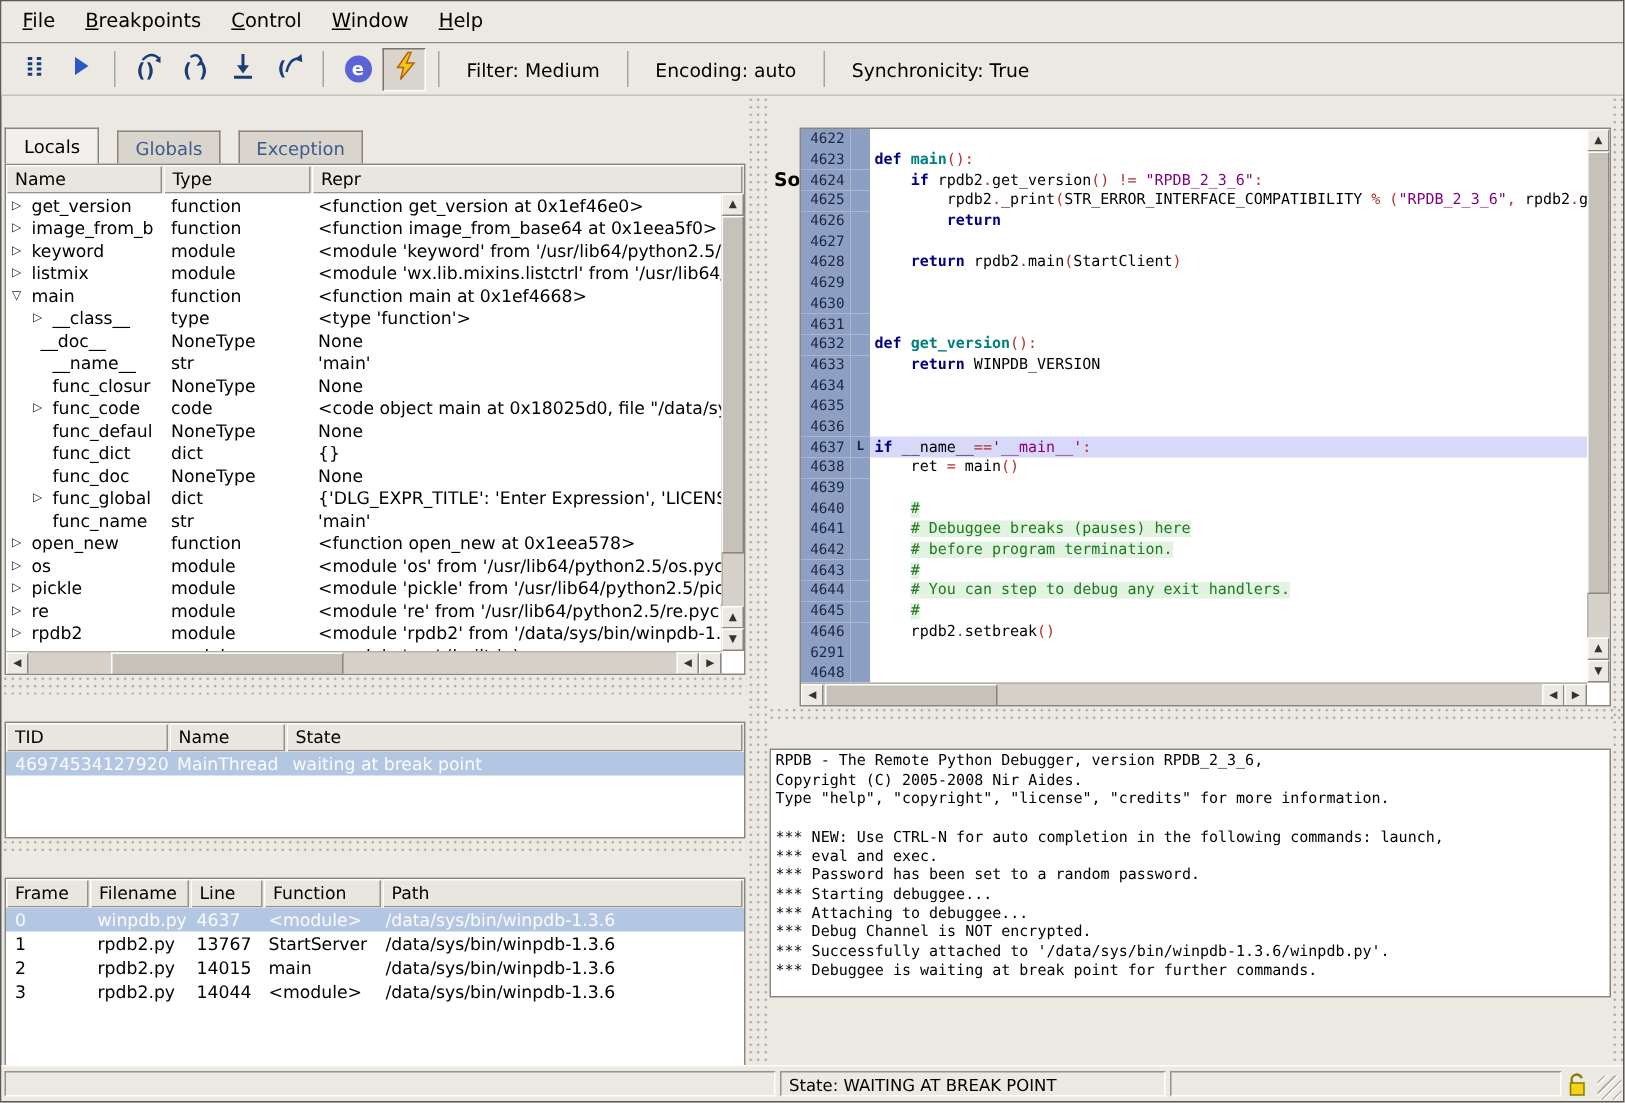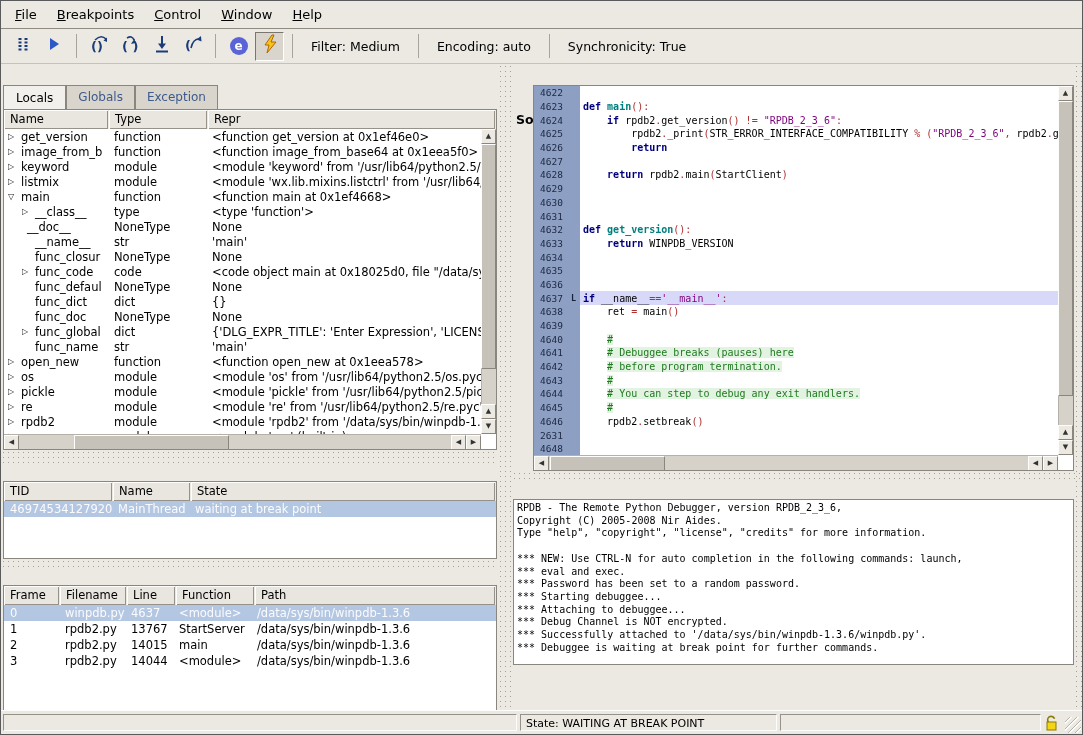--- a/index.html
+++ b/index.html
@@ -28,21 +28,21 @@
   .left-pane{position:absolute;top:63px;left:0;width:497px;bottom:23px;}
   .vsash{position:absolute;top:63px;left:497px;width:14px;bottom:23px;cursor:col-resize;}
   .right-pane{position:absolute;top:63px;left:511px;right:0;bottom:23px;}
   .right-strip{position:absolute;top:0;right:0;width:8px;bottom:0;}
   .caption{font-weight:bold;font-size:12.5px;margin-top:45px;}
 
   .boxed{border:1px solid #8a867e;background:#fff;box-sizing:border-box;position:absolute;overflow:hidden;}
 
   
   .ns-caption{position:absolute;top:3px;left:8px;}
-  .tabrow{position:absolute;top:21px;left:2px;height:24px;display:flex;}
+  .tabrow{position:absolute;top:21px;left:2px;height:24px;display:flex;align-items:flex-end;gap:12px;}
   .tab{padding:4px 11px 3px;font-size:12px;border:1px solid #8a867e;border-bottom:none;background:#d9d5cd;
        color:#3d5a8c;margin-right:0px;position:relative;}
   .tab.active{background:#f2f0ec;color:#000;z-index:3;padding:5px 12px 4px;}
   .ns-list{top:45px;left:2px;right:1px;height:341px;}
 
   .hdr{display:flex;height:31px;background:#ece9e2;}
   .hcell{box-sizing:border-box;height:19px;background:#e9e6df;font-size:11.5px;padding:2px 0 0 6px;
          box-shadow:inset 1px 1px 0 #fdfdfb, inset -1px -1px 0 #96928a;overflow:hidden;white-space:nowrap;margin-right:1px;}
   .hfill{flex:1;}
   .rows{position:absolute;left:0;right:15px;top:19px;bottom:15px;overflow:hidden;background:#fff;}
@@ -541,21 +541,21 @@
     <span class="lnum">4645</span>
     <span class="lmark"></span>
     <span class="lcode"><span class="t">    </span><span class="c">#</span></span>
           </div>
           <div class="srcline">
     <span class="lnum">4646</span>
     <span class="lmark"></span>
     <span class="lcode"><span class="t">    rpdb2</span><span class="o">.</span><span class="t">setbreak</span><span class="o">()</span></span>
           </div>
           <div class="srcline">
-    <span class="lnum">2631</span>
+    <span class="lnum">6291</span>
     <span class="lmark"></span>
     <span class="lcode"></span>
           </div>
           <div class="srcline">
     <span class="lnum">4648</span>
     <span class="lmark"></span>
     <span class="lcode"></span>
           </div>
         </div>
       <div class="vsb" style="top:0;bottom:15px;">

